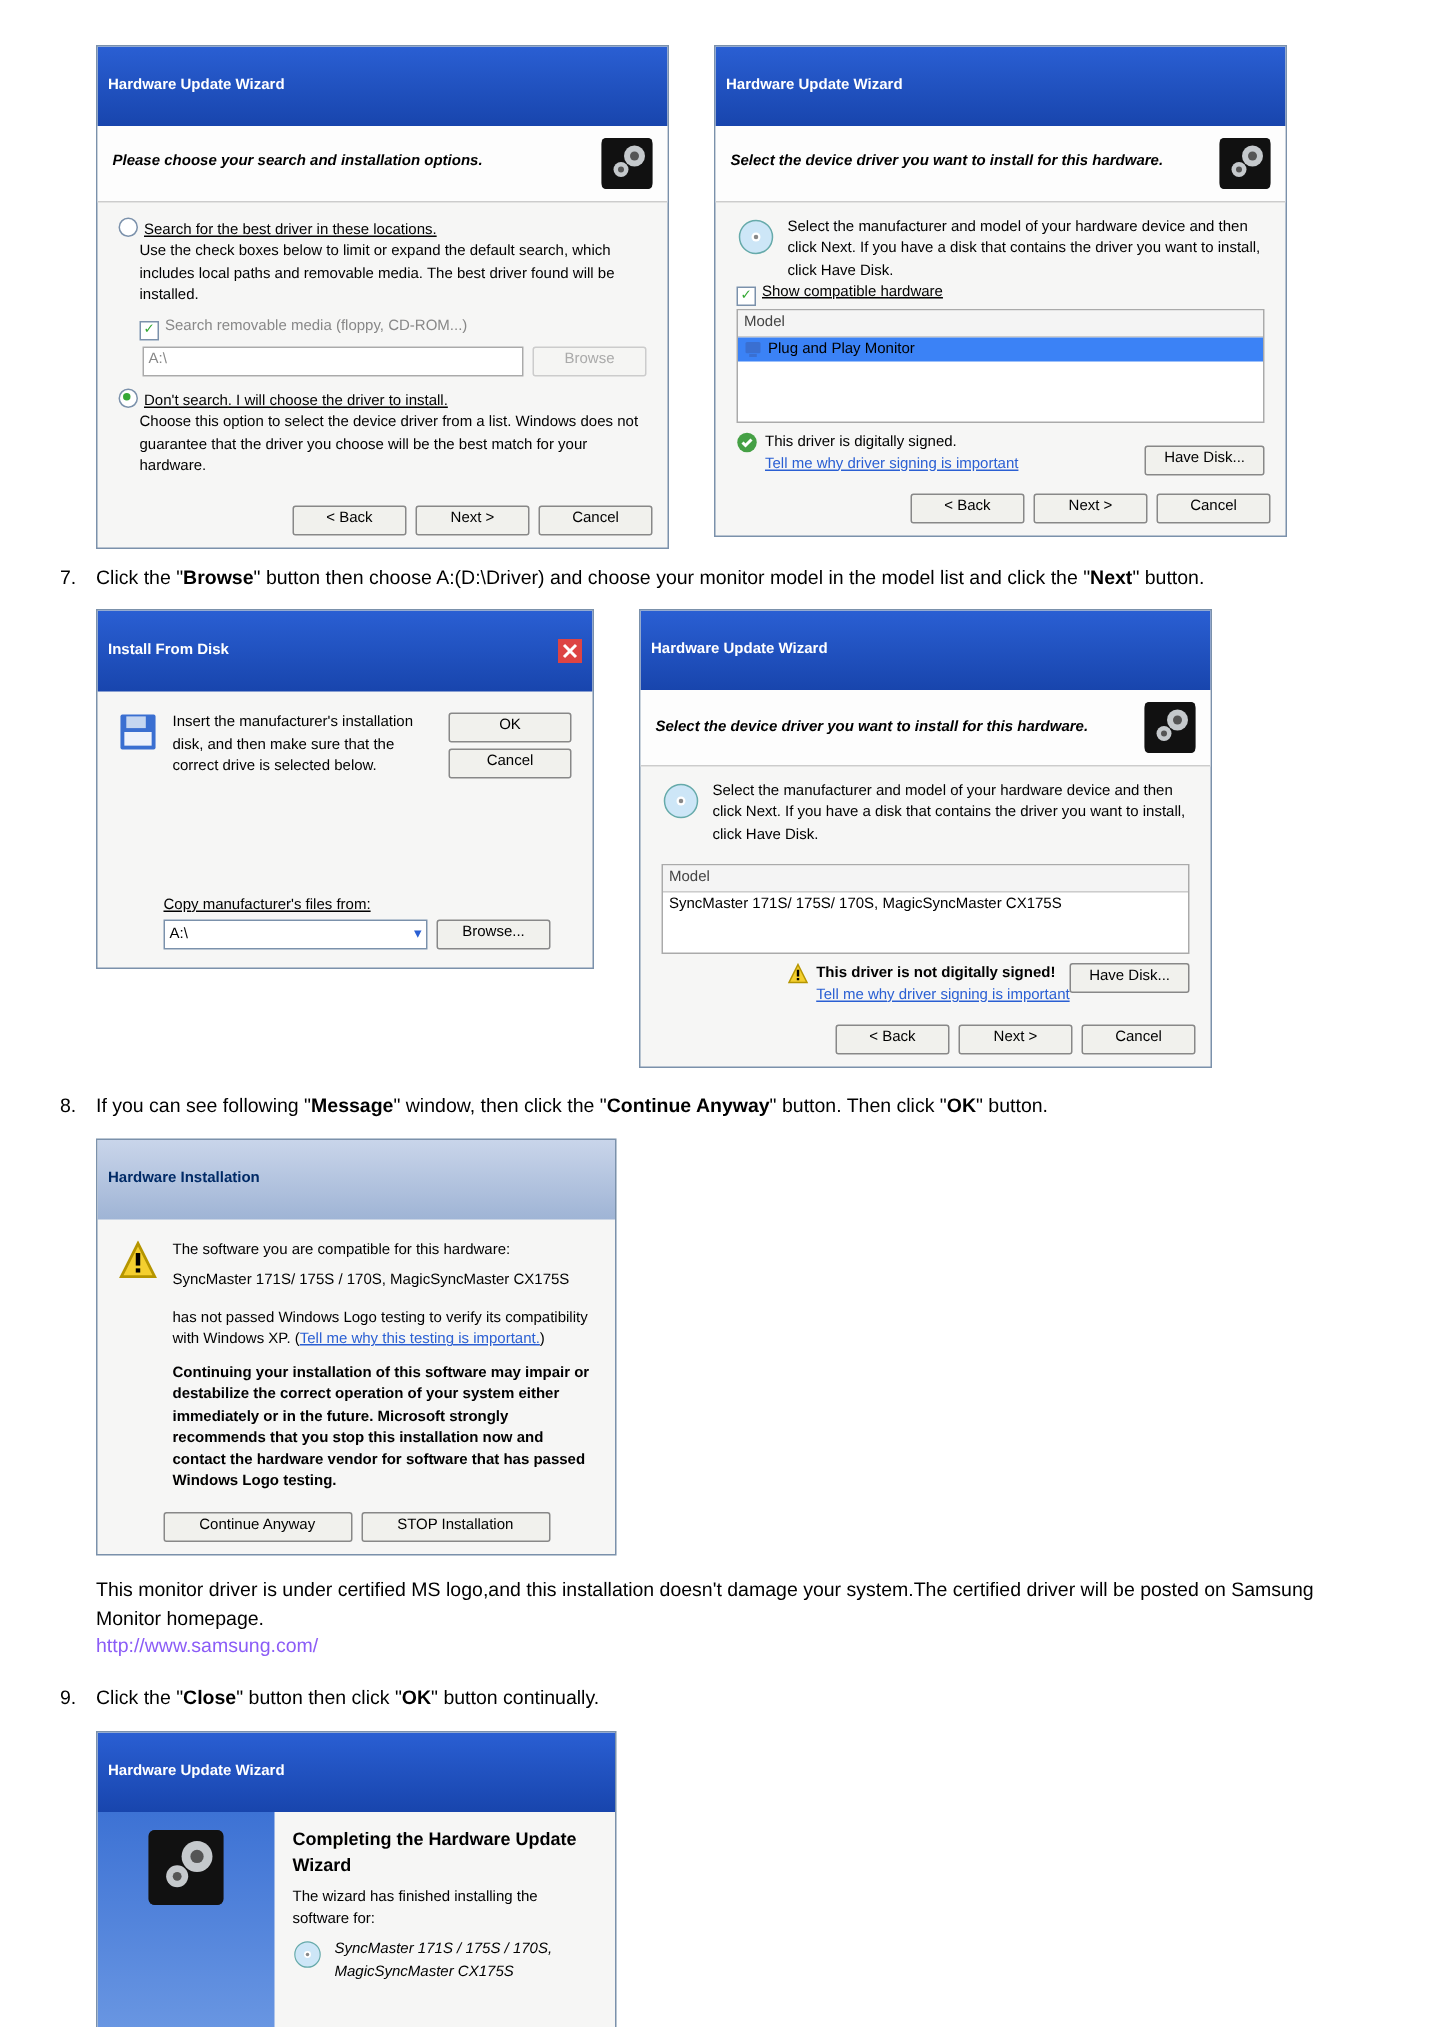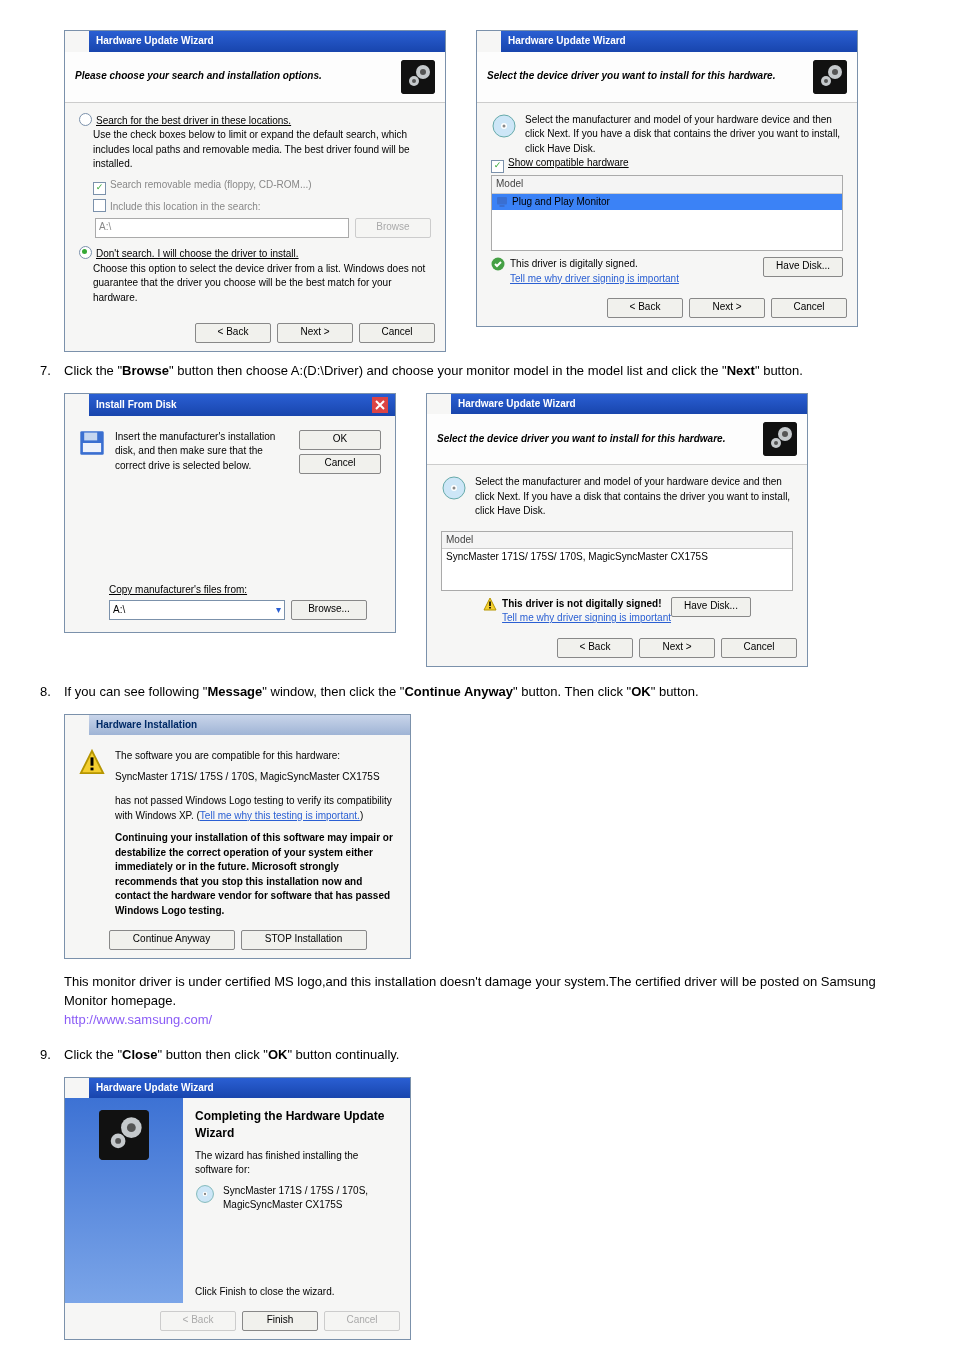--- a/index.html
+++ b/index.html
@@ -43,24 +43,23 @@
     border: 1px solid #7b91ab;
     background: #f6f6f5;
     font-family: 'Tahoma', Arial, sans-serif;
     font-size: 10px;
     color: #000;
     overflow: hidden;
   }
   .dlg .titlebar {
     background: linear-gradient(to bottom, #2a5fd3, #1845ad);
     color: #fff;
-    padding: 3px 7px;
+    padding: 19px 7px;
     font-weight: bold;
     font-size: 10px;
-    margin-left: 24px;
   }
   .dlg .header {
     background: #fdfdfd;
     padding: 8px 10px;
     border-bottom: 1px solid #ccc;
     display: flex;
     justify-content: space-between;
     align-items: center;
   }
   .dlg .header .htxt {
@@ -136,21 +135,21 @@
     width:12px; height:12px; flex:none;
   }
   .pass-ico {
     width:14px; height:14px; flex:none;
   }
   .indent-sub { margin-left: 14px; }
   a.link { color:#8b5cf6; text-decoration:none;}
   .wiz-side {
     width:118px; background:linear-gradient(to bottom,#3d72d4,#7ba5e8);
   }
-  .inst-icons { display:flex; align-items:flex-start; gap:8px; }
+  .inst-icons { display:flex; align-items:flex-start; gap:8px;font-style:italic; }
 </style>
 </head>
 <body>
 
 <svg width="0" height="0" style="position:absolute">
   <defs>
     <g id="gear-icon-svg">
       <rect x="0" y="0" width="34" height="34" rx="3" fill="#111"></rect>
       <circle cx="13" cy="21" r="5" fill="#c5c9cc"></circle>
       <circle cx="13" cy="21" r="2" fill="#555"></circle>
@@ -198,21 +197,20 @@
         <span class="icon-hw">
             <svg viewBox="0 0 34 34">
               <use href="#gear-icon-svg"></use>
             </svg>
           </span>
       </div>
       <div class="body">
         <div><span class="radio"></span><span style="text-decoration:underline">Search for the best driver in these locations.</span></div>
         <div class="indent-sub">Use the check boxes below to limit or expand the default search, which includes local paths and removable media. The best driver found will be installed.</div>
         <div class="indent-sub" style="margin-top:6px"><span class="checkbox sel"></span><span style="color:#888">Search removable media (floppy, CD-ROM...)</span></div>
-        <div class="indent-sub" style="margin-top:4px"><span class="checkbox"></span><span style="color:#888">Include this location in the search:</span></div>
         <div class="indent-sub" style="margin:4px 0 8px 16px; display:flex; gap:6px;">
           <div class="field" style="flex:1;">A:\</div>
           <span class="btn disabled">Browse</span>
         </div>
         <div><span class="radio sel"></span><span style="text-decoration:underline">Don't search. I will choose the driver to install.</span></div>
         <div class="indent-sub" style="margin-bottom:6px">Choose this option to select the device driver from a list. Windows does not guarantee that the driver you choose will be the best match for your hardware.</div>
       </div>
       <div class="footer">
         <span class="btn">&lt; Back</span>
         <span class="btn">Next &gt;</span>
@@ -241,21 +239,21 @@
         <div class="listbox" style="margin-top:2px">
           <div class="hdr">Model</div>
           <div class="item sel">
             <svg class="monitor-ico" viewBox="0 0 12 12">
                 <use href="#monitor-icon-svg"></use>
               </svg>
             <span>Plug and Play Monitor</span>
           </div>
           <div style="height:40px"></div>
         </div>
-        <div style="display:flex;justify-content:space-between;align-items:flex-start;margin-top:6px">
+        <div style="display:flex;justify-content:space-between;align-items:flex-end;margin-top:6px">
           <div style="display:flex;gap:5px;align-items:flex-start">
             <svg class="pass-ico" viewBox="0 0 14 14">
                 <use href="#pass-icon-svg"></use>
               </svg>
             <div>
               <div>This driver is digitally signed.</div>
               <div><span class="small-link">Tell me why driver signing is important</span></div>
             </div>
           </div>
           <span class="btn">Have Disk...</span>
@@ -323,21 +321,21 @@
                 </svg>
               <div>Select the manufacturer and model of your hardware device and then click Next. If you have a disk that contains the driver you want to install, click Have Disk.</div>
             </div>
             <div class="listbox" style="margin-top:12px">
               <div class="hdr">Model</div>
               <div class="item">
                 <span>SyncMaster 171S/ 175S/ 170S, MagicSyncMaster CX175S</span>
               </div>
               <div style="height:24px"></div>
             </div>
-            <div style="display:flex;justify-content:center;align-items:flex-start;margin-top:6px">
+            <div style="display:flex;justify-content:flex-end;align-items:flex-start;margin-top:6px">
               <div style="display:flex;gap:5px;align-items:flex-start">
                 <svg class="pass-ico" viewBox="0 0 14 14">
                     <use href="#warn-icon-svg"></use>
                   </svg>
                 <div>
                   <div><b>This driver is not digitally signed!</b></div>
                   <div><span class="small-link">Tell me why driver signing is important</span></div>
                 </div>
               </div>
               <span class="btn">Have Disk...</span>

